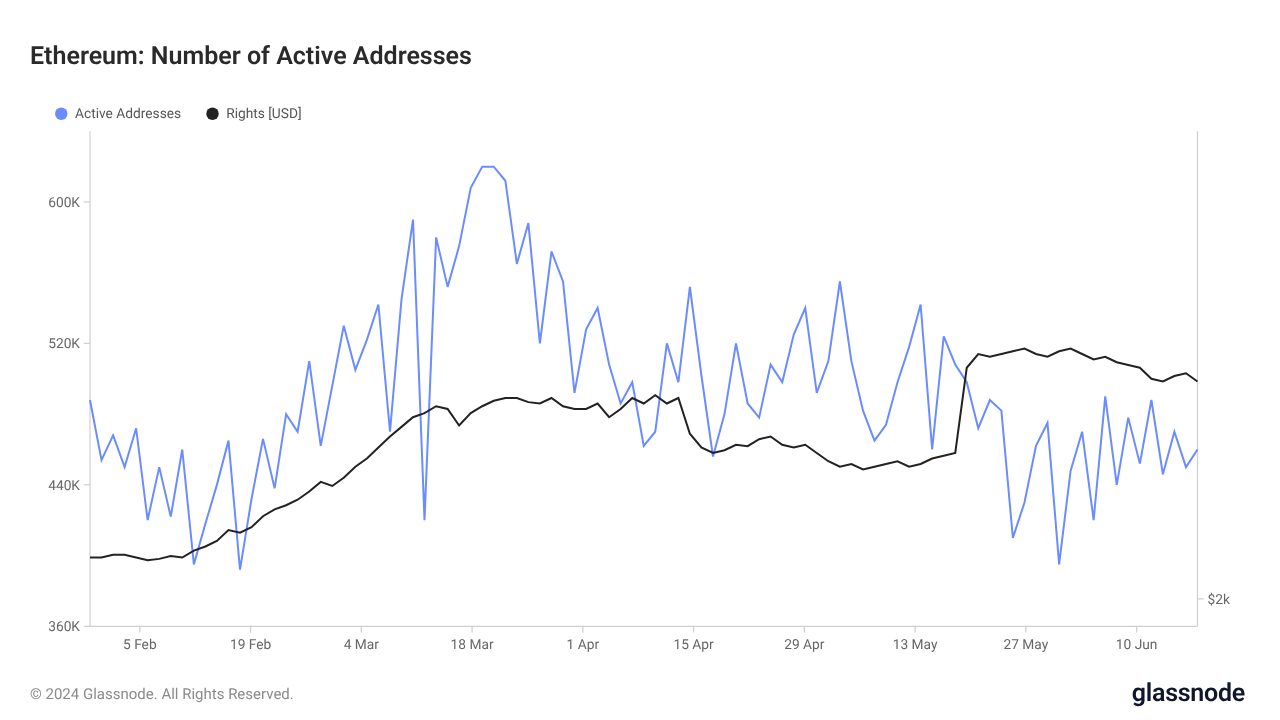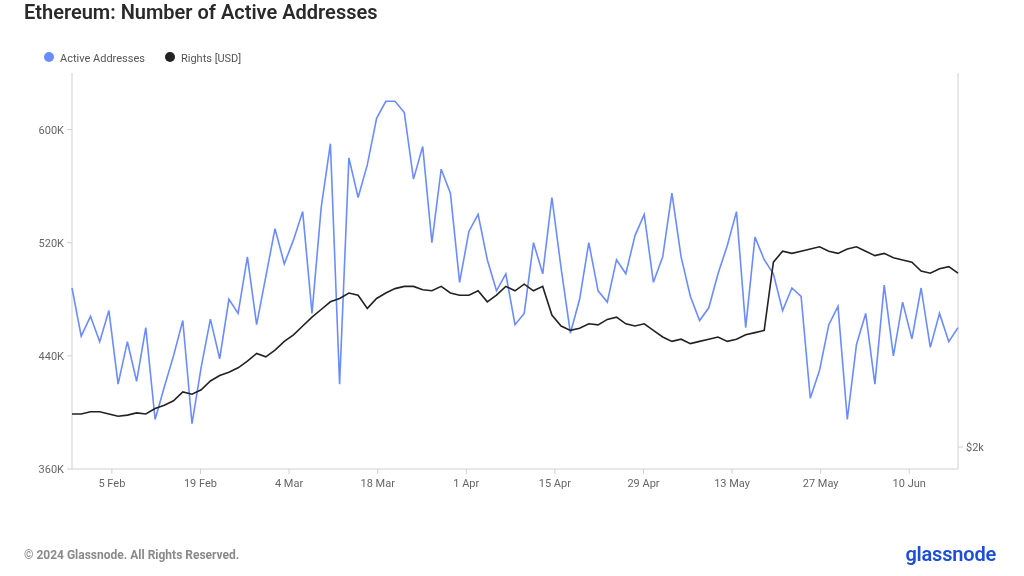--- a/index.html
+++ b/index.html
@@ -10,67 +10,67 @@
     color: #333;
     width: 1024px;
     height: 576px;
     overflow: hidden;
   }
   .container {
     position: relative;
     width: 1024px;
     height: 576px;
     box-sizing: border-box;
-    padding: 0 24px 16px 24px;
+    padding: 32px 24px 16px 24px;
   }
   .title {
     font-size: 20px;
     font-weight: 600;
     color: #2a2a2a;
   }
   .legend {
     display: flex;
     gap: 20px;
     align-items: center;
     font-size: 11px;
     color: #555;
     margin-top: 28px;
     margin-left: 20px;
     margin-bottom: 2px;
   }
   .legend-item {
     display: inline-flex;
+    align-items: center;
     gap: 6px;
   }
   .swatch {
     width: 10px;
     height: 10px;
     border-radius: 50%;
     display: inline-block;
   }
   .plot-wrap {
     position: relative;
     width: 100%;
   }
   .footer {
     position: absolute;
     left: 24px;
     bottom: 14px;
     font-size: 12px;
     color: #8a8a8a;
-    font-weight: bold;
   }
   .brand {
     position: absolute;
     right: 28px;
     bottom: 10px;
     font-size: 20px;
     letter-spacing: -0.2px;
     font-weight: 600;
-    color: #1d4ed8;
+    color: #0f172a;
   }
   .tick-text {
     font-size: 11px;
     fill: #666;
   }
   .axis-line {
     stroke: #d0d0d0;
     stroke-width: 1;
   }
   .series-active {

